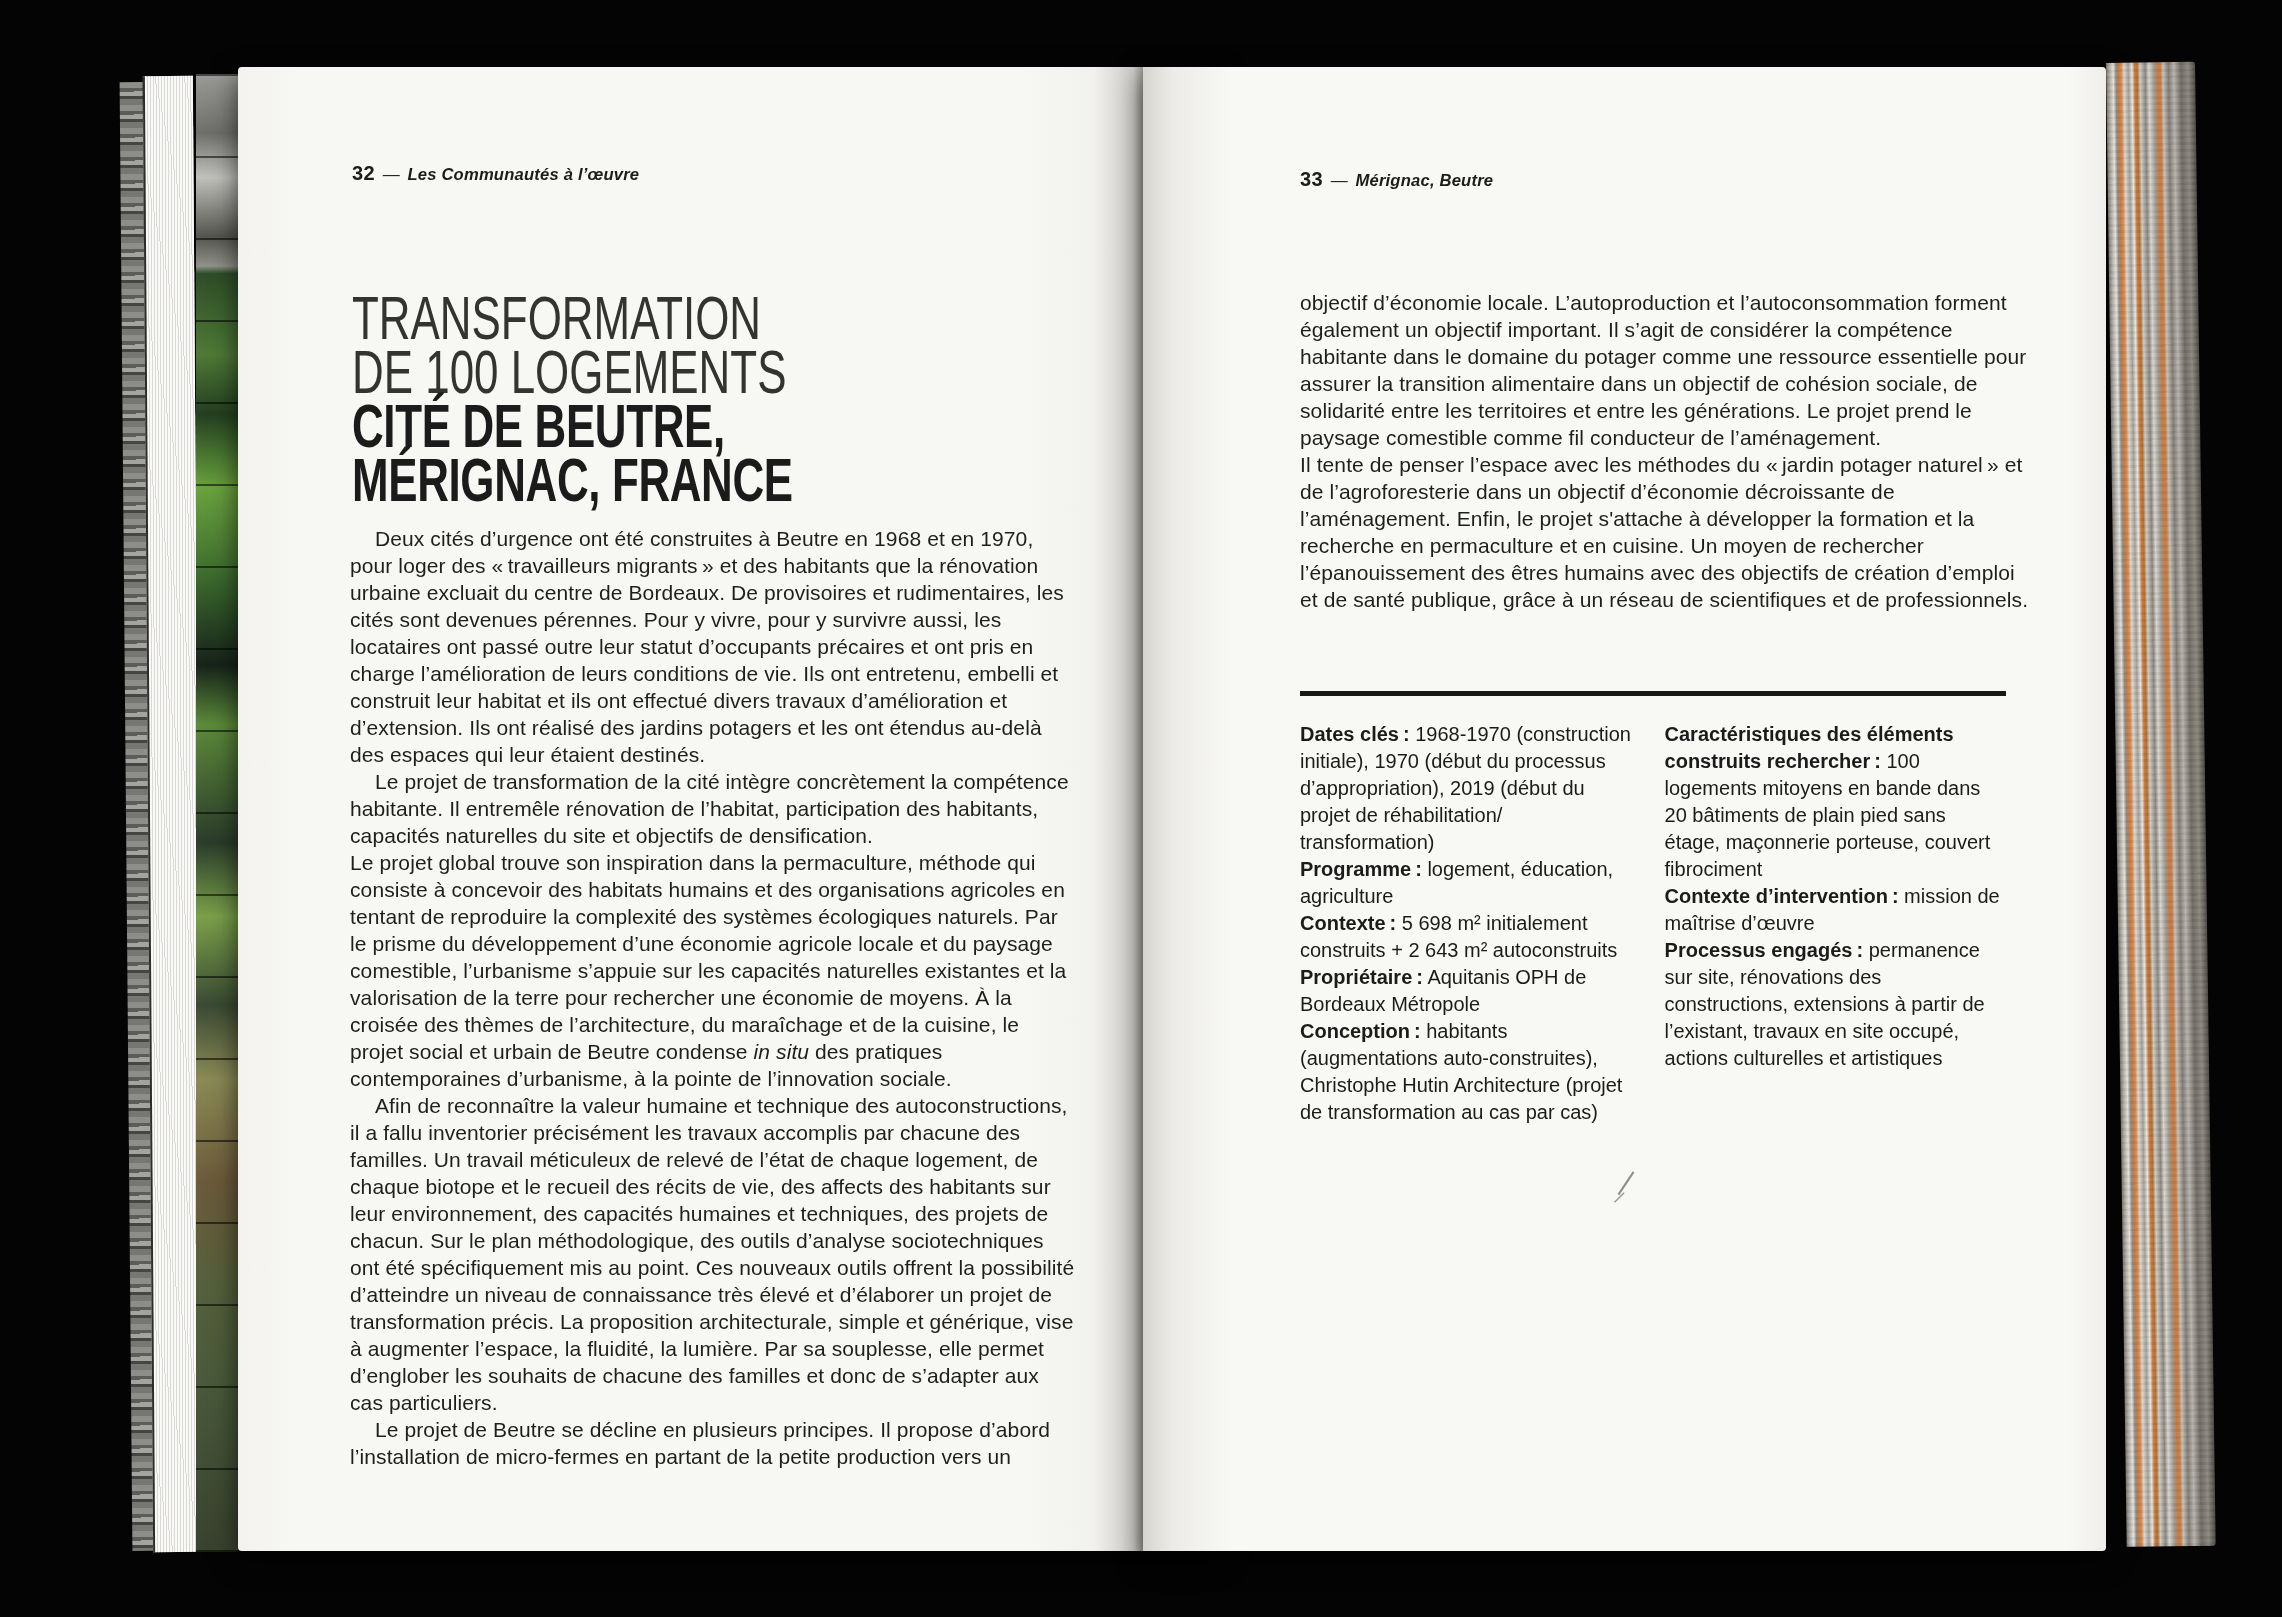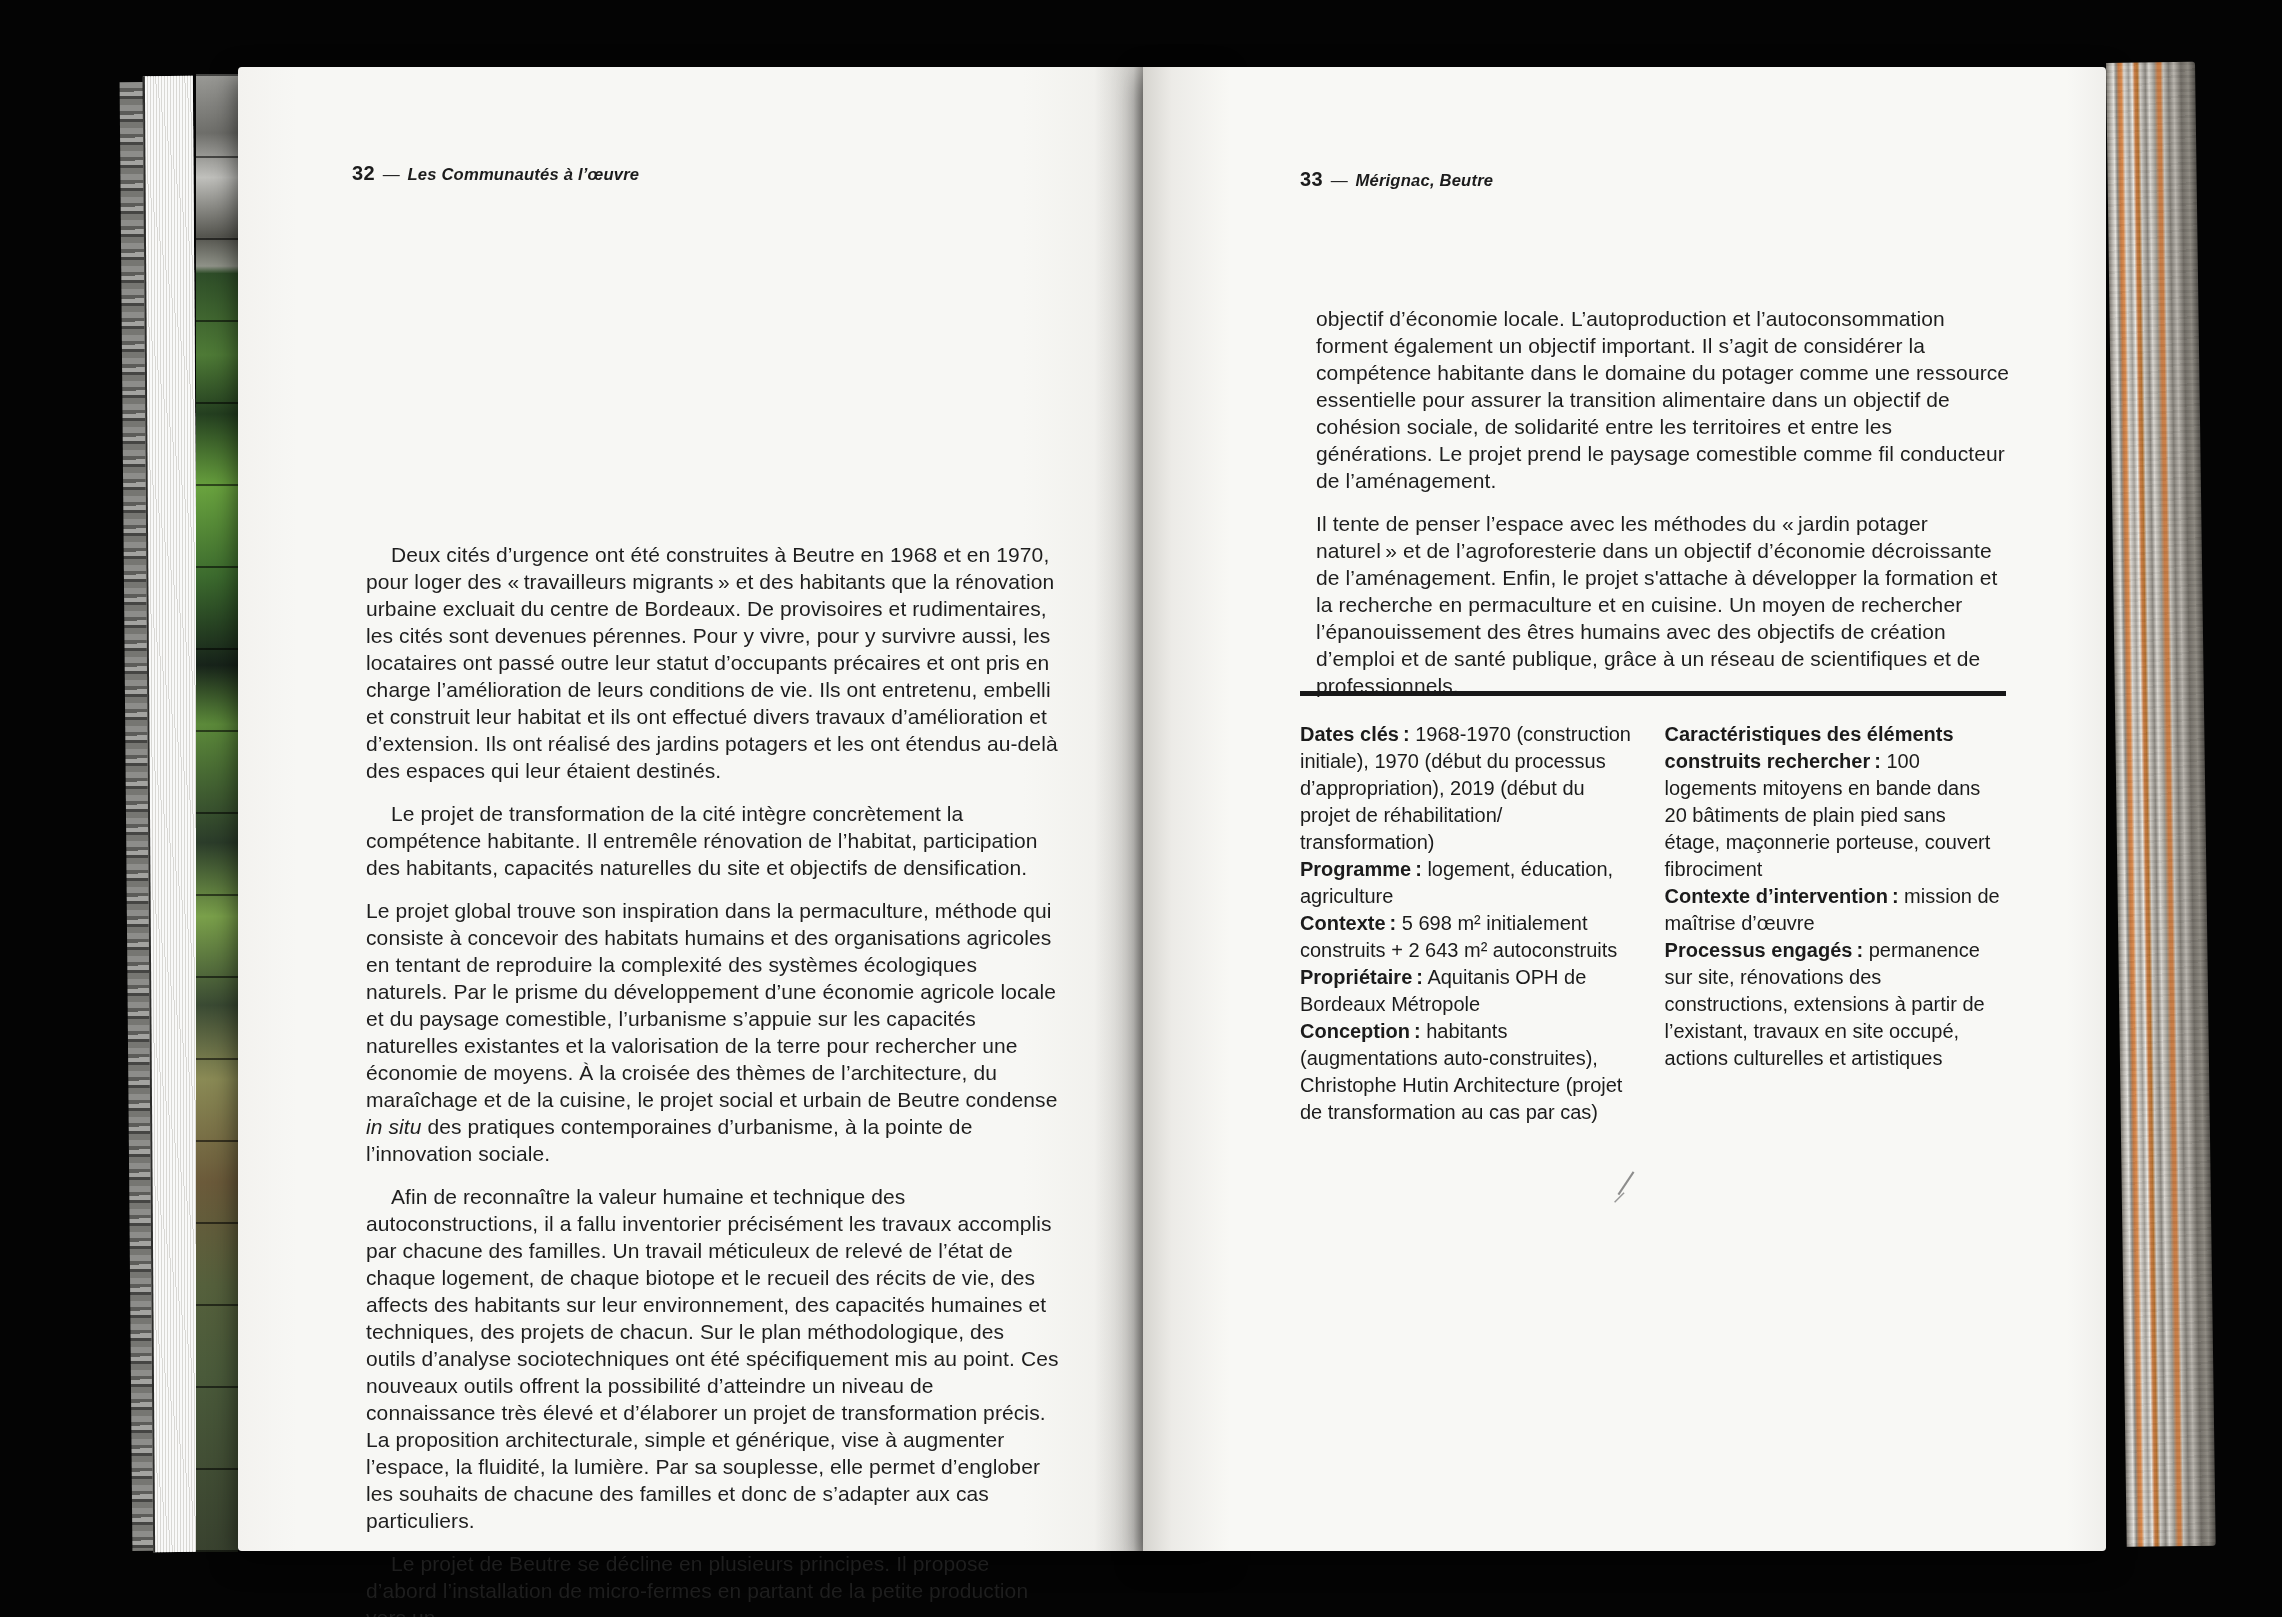--- a/index.html
+++ b/index.html
@@ -92,21 +92,21 @@
     transform:scaleX(.72);transform-origin:left top;letter-spacing:0;
   }
   .title-light{font-weight:400;color:#333331;}
   .title-bold{font-weight:700;color:#1b1b1b;letter-spacing:-0.5px;}
 
   
   .body-text{position:absolute;color:#1e1e1e;font-size:21px;line-height:27px;
     letter-spacing:0.1px;text-rendering:optimizeLegibility;}
   .page-left .body-text{left:112px;top:458px;width:725px;}
   .page-right .body-text{left:157px;top:222px;width:730px;}
-  .para{margin:16px;}
+  .para{margin:0;}
   .para.indent{text-indent:25px;}
   .para em{font-style:italic;}
 
   
   .info-block{position:absolute;left:157px;top:624px;width:706px;}
   .info-rule{height:4.8px;background:#181818;}
   .info-columns{display:flex;gap:28px;margin-top:25px;}
   .info-col{font-size:20px;line-height:27px;color:#1b1b1b;}
   .info-col-left{width:342px;}
   .info-col-right{width:347px;}
@@ -123,20 +123,26 @@
 
   <div class="edge-gray-strip"></div>
   <div class="edge-white-strip"></div>
   <div class="edge-photo-strip"></div>
 
   <div class="page page-left">
     <div class="pg-header">
       <span class="num">32</span><span class="dash">—</span><span class="running-title">Les Communautés à l’œuvre</span>
     </div>
 
+    <div class="title-block">
+      <span class="title-line title-light">TRANSFORMATION</span>
+      <span class="title-line title-light">DE 100 LOGEMENTS</span>
+      <span class="title-line title-bold">CITÉ DE BEUTRE,</span>
+      <span class="title-line title-bold">MÉRIGNAC, FRANCE</span>
+    </div>
 
     <div class="body-text">
         <p class="para indent">Deux cités d’urgence ont été construites à Beutre en 1968 et en 1970, pour loger des « travailleurs migrants » et des habitants que la rénovation urbaine excluait du centre de Bordeaux. De provisoires et rudimentaires, les cités sont devenues pérennes. Pour y vivre, pour y survivre aussi, les locataires ont passé outre leur statut d’occupants précaires et ont pris en charge l’amélioration de leurs conditions de vie. Ils ont entretenu, embelli et construit leur habitat et ils ont effectué divers travaux d’amélioration et d’extension. Ils ont réalisé des jardins potagers et les ont étendus au-delà des espaces qui leur étaient destinés.</p>
         <p class="para indent">Le projet de transformation de la cité intègre concrètement la compétence habitante. Il entremêle rénovation de l’habitat, participation des habitants, capacités naturelles du site et objectifs de densification.</p>
         <p class="para">Le projet global trouve son inspiration dans la permaculture, méthode qui consiste à concevoir des habitats humains et des organisations agricoles en tentant de reproduire la complexité des systèmes écologiques naturels. Par le prisme du développement d’une économie agricole locale et du paysage comestible, l’urbanisme s’appuie sur les capacités naturelles existantes et la valorisation de la terre pour rechercher une économie de moyens. À la croisée des thèmes de l’architecture, du maraîchage et de la cuisine, le projet social et urbain de Beutre condense <em>in situ</em> des pratiques contemporaines d’urbanisme, à la pointe de l’innovation sociale.</p>
         <p class="para indent">Afin de reconnaître la valeur humaine et technique des autoconstructions, il a fallu inventorier précisément les travaux accomplis par chacune des familles. Un travail méticuleux de relevé de l’état de chaque logement, de chaque biotope et le recueil des récits de vie, des affects des habitants sur leur environnement, des capacités humaines et techniques, des projets de chacun. Sur le plan méthodologique, des outils d’analyse sociotechniques ont été spécifiquement mis au point. Ces nouveaux outils offrent la possibilité d’atteindre un niveau de connaissance très élevé et d’élaborer un projet de transformation précis. La proposition architecturale, simple et générique, vise à augmenter l’espace, la fluidité, la lumière. Par sa souplesse, elle permet d’englober les souhaits de chacune des familles et donc de s’adapter aux cas particuliers.</p>
         <p class="para indent">Le projet de Beutre se décline en plusieurs principes. Il propose d’abord l’installation de micro-fermes en partant de la petite production vers un</p>
       </div>
   </div>
 

